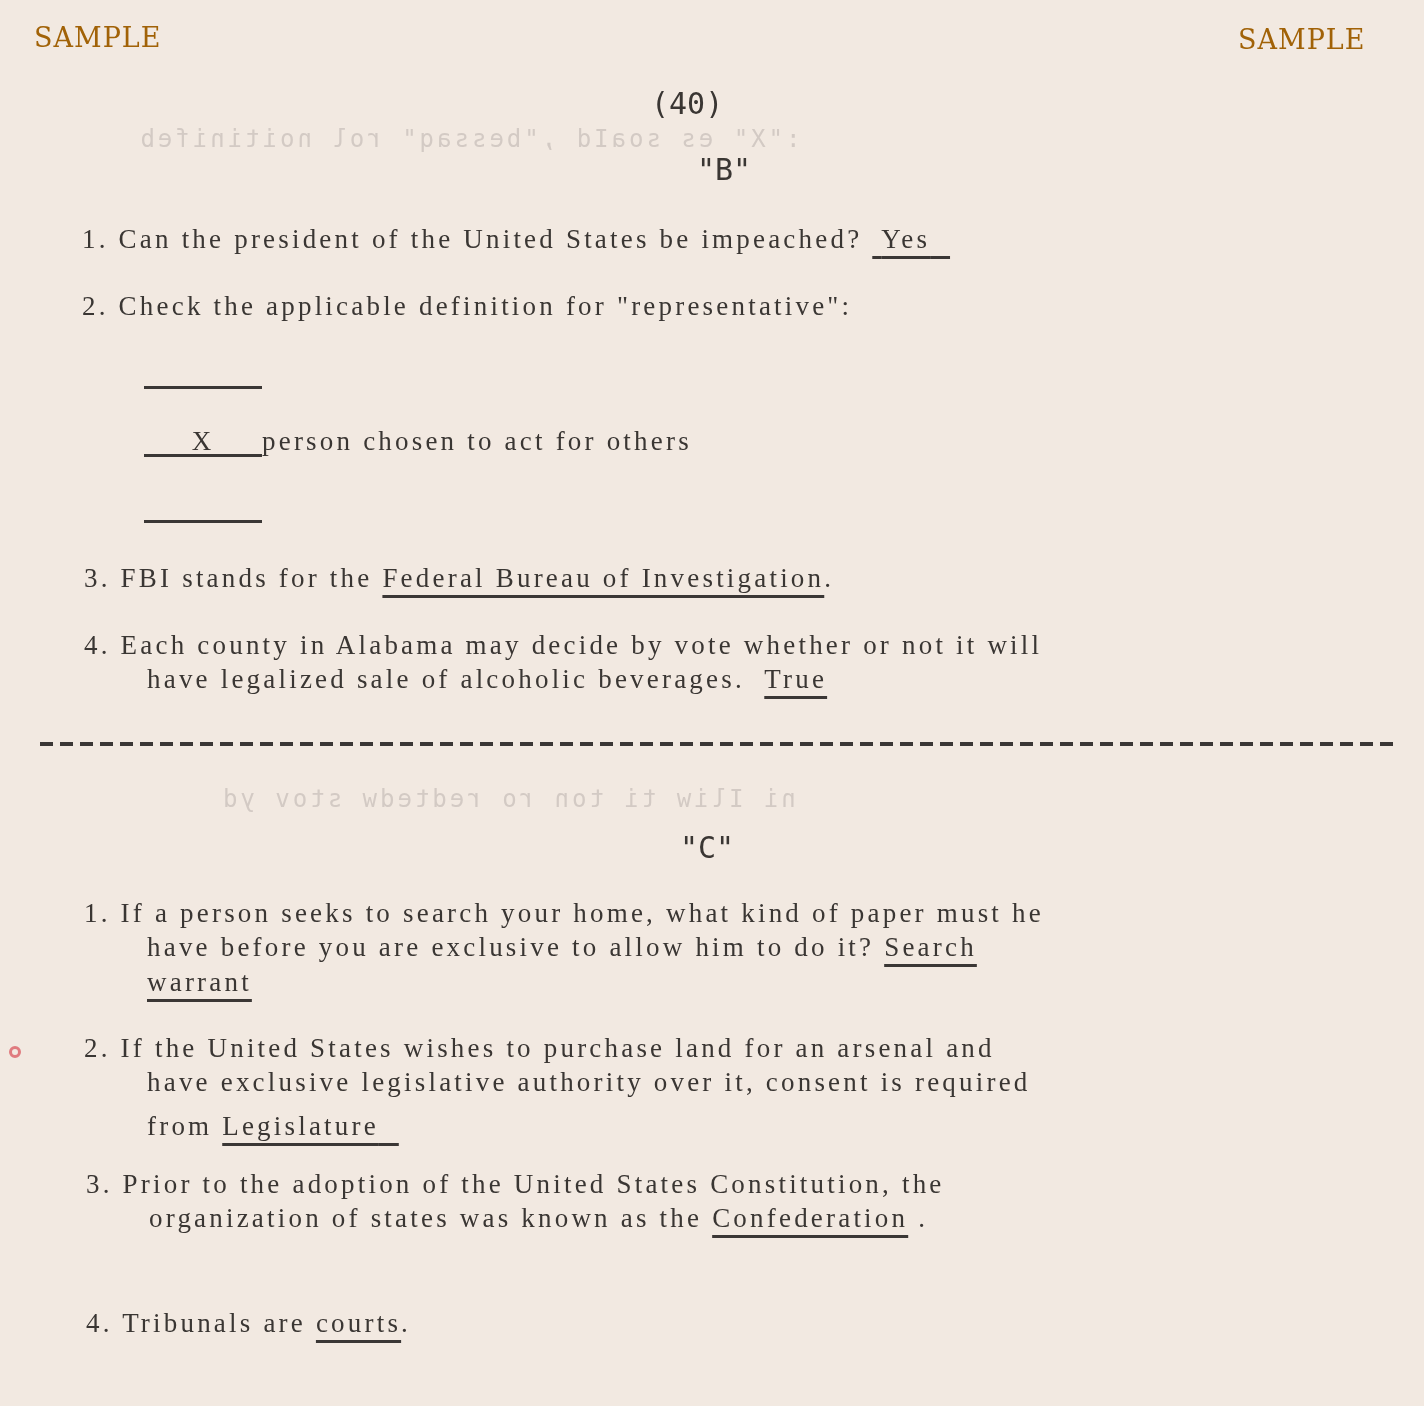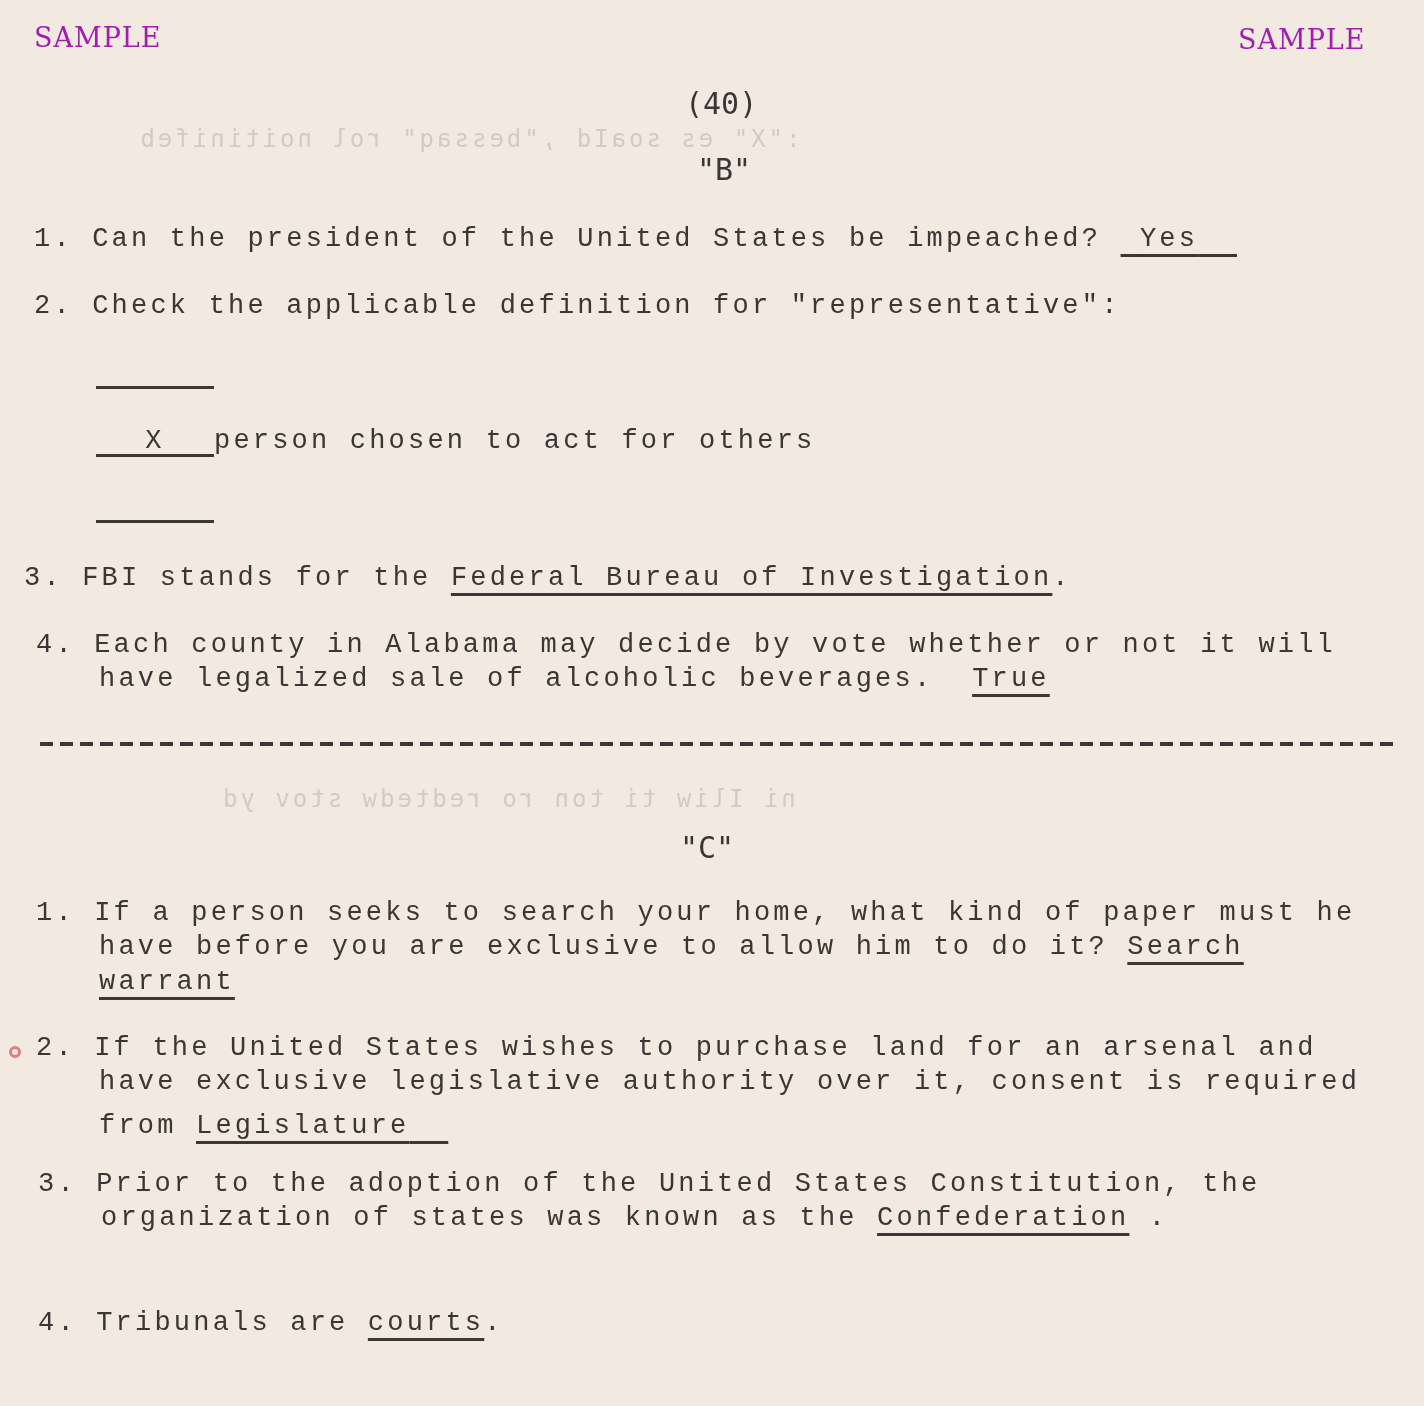--- a/index.html
+++ b/index.html
@@ -4,50 +4,50 @@
 <style>
   html, body { margin: 0; padding: 0; }
   body {
     width: 1424px; height: 1406px; overflow: hidden;
     background: #f2e9e1;
     color: #3a3633;
     font-family: "DejaVu Sans Mono", "Liberation Mono", monospace;
     position: relative;
   }
   .abs { position: absolute; white-space: pre; }
-  .mono { font-family: Liberation Mono, monospace; font-size: 27px; letter-spacing: 3.2px; }
-  .hdr { font-family: "DejaVu Serif", "Liberation Serif", serif; font-size: 27px; letter-spacing: 1px; color: #a21caf; }
+  .mono { font-family: Liberation Serif, serif; font-size: 27px; letter-spacing: 3.2px; margin-left: 48px; }
+  .hdr { font-family: "DejaVu Serif", "Liberation Serif", serif; font-size: 27px; letter-spacing: 1px; color: #a16207; }
   .title { font-family: "DejaVu Sans Mono", "Liberation Mono", monospace; font-size: 30px; color:#3a3633; }
   .ans { text-decoration: underline; text-decoration-thickness: 3px; text-underline-offset: 8px; text-decoration-color:#3b3735; }
   .blank { display:inline-block; border-bottom: 3px solid #3b3735; height: 26px; vertical-align: baseline; }
   .dashline { position:absolute; left:40px; width:1360px; top:742px; height:4px;
     background: repeating-linear-gradient(90deg, #3b3735 0 13px, transparent 13px 20px); }
   .ghost { color: #d3cac4; font-size: 24px; letter-spacing: 3px; }
   .redmark { position:absolute; left:9px; top:1046px; width:12px; height:12px; border-radius:50%; border:3px solid #e07b7f; box-sizing:border-box; }
 </style>
 </head>
 <body>
 
 <div class="abs hdr" style="left:34px; top:22px;">SAMPLE</div>
 <div class="abs hdr" style="left:1238px; top:24px;">SAMPLE</div>
-<div class="abs title" style="left:685px; top:86px;text-align:right;">(40)</div>
+<div class="abs title" style="left:651px; top:86px;text-align:right;">(40)</div>
 
 <div class="abs ghost" style="left:120px; top:125px; transform: scaleX(-1);">:"X" es soaId ,"bessaq" rol noitinifeb </div>
 
 <div class="abs title" style="left:697px; top:152px;">"B"</div>
 
 <div class="abs mono" style="left:34px; top:224px;"><span>1.</span> <span>Can the president of the United States be impeached? </span><span class="ans"> <span>Yes</span>  </span></div>
 
 <div class="abs mono" style="left:34px; top:291px;"><span>2.</span> <span>Check the applicable definition for "representative":</span></div>
 
 <div class="abs mono" style="left:96px; top:360px;"><span class="blank" style="width:118px; text-align:center;"></span></div>
 <div class="abs mono" style="left:96px; top:426px;"><span class="blank" style="width:118px; text-align:center; line-height:26px;">X</span><span>person chosen to act for others</span></div>
 <div class="abs mono" style="left:96px; top:494px;"><span class="blank" style="width:118px; text-align:center;"></span></div>
 
-<div class="abs mono" style="left:24px; top:563px;text-align:center;"><span>3.</span> <span>FBI stands for the </span><span class="ans">Federal Bureau of Investigation</span><span>.</span></div>
+<div class="abs mono" style="left:36px; top:563px;text-align:center;"><span>3.</span> <span>FBI stands for the </span><span class="ans">Federal Bureau of Investigation</span><span>.</span></div>
 
 <div class="abs mono" style="left:36px; top:630px;"><span>4.</span> <span>Each county in Alabama may decide by vote whether or not it will</span></div>
 <div class="abs mono" style="left:99px; top:664px;"><span>have legalized sale of alcoholic beverages.  </span><span class="ans">True</span></div>
 
 <div class="dashline"></div>
 
 <div class="abs ghost" style="left:220px; top:785px; transform: scaleX(-1);">ni Iliw ti ton ro redtedw stov yd</div>
 
 <div class="abs title" style="left:680px; top:830px;">"C"</div>
 

